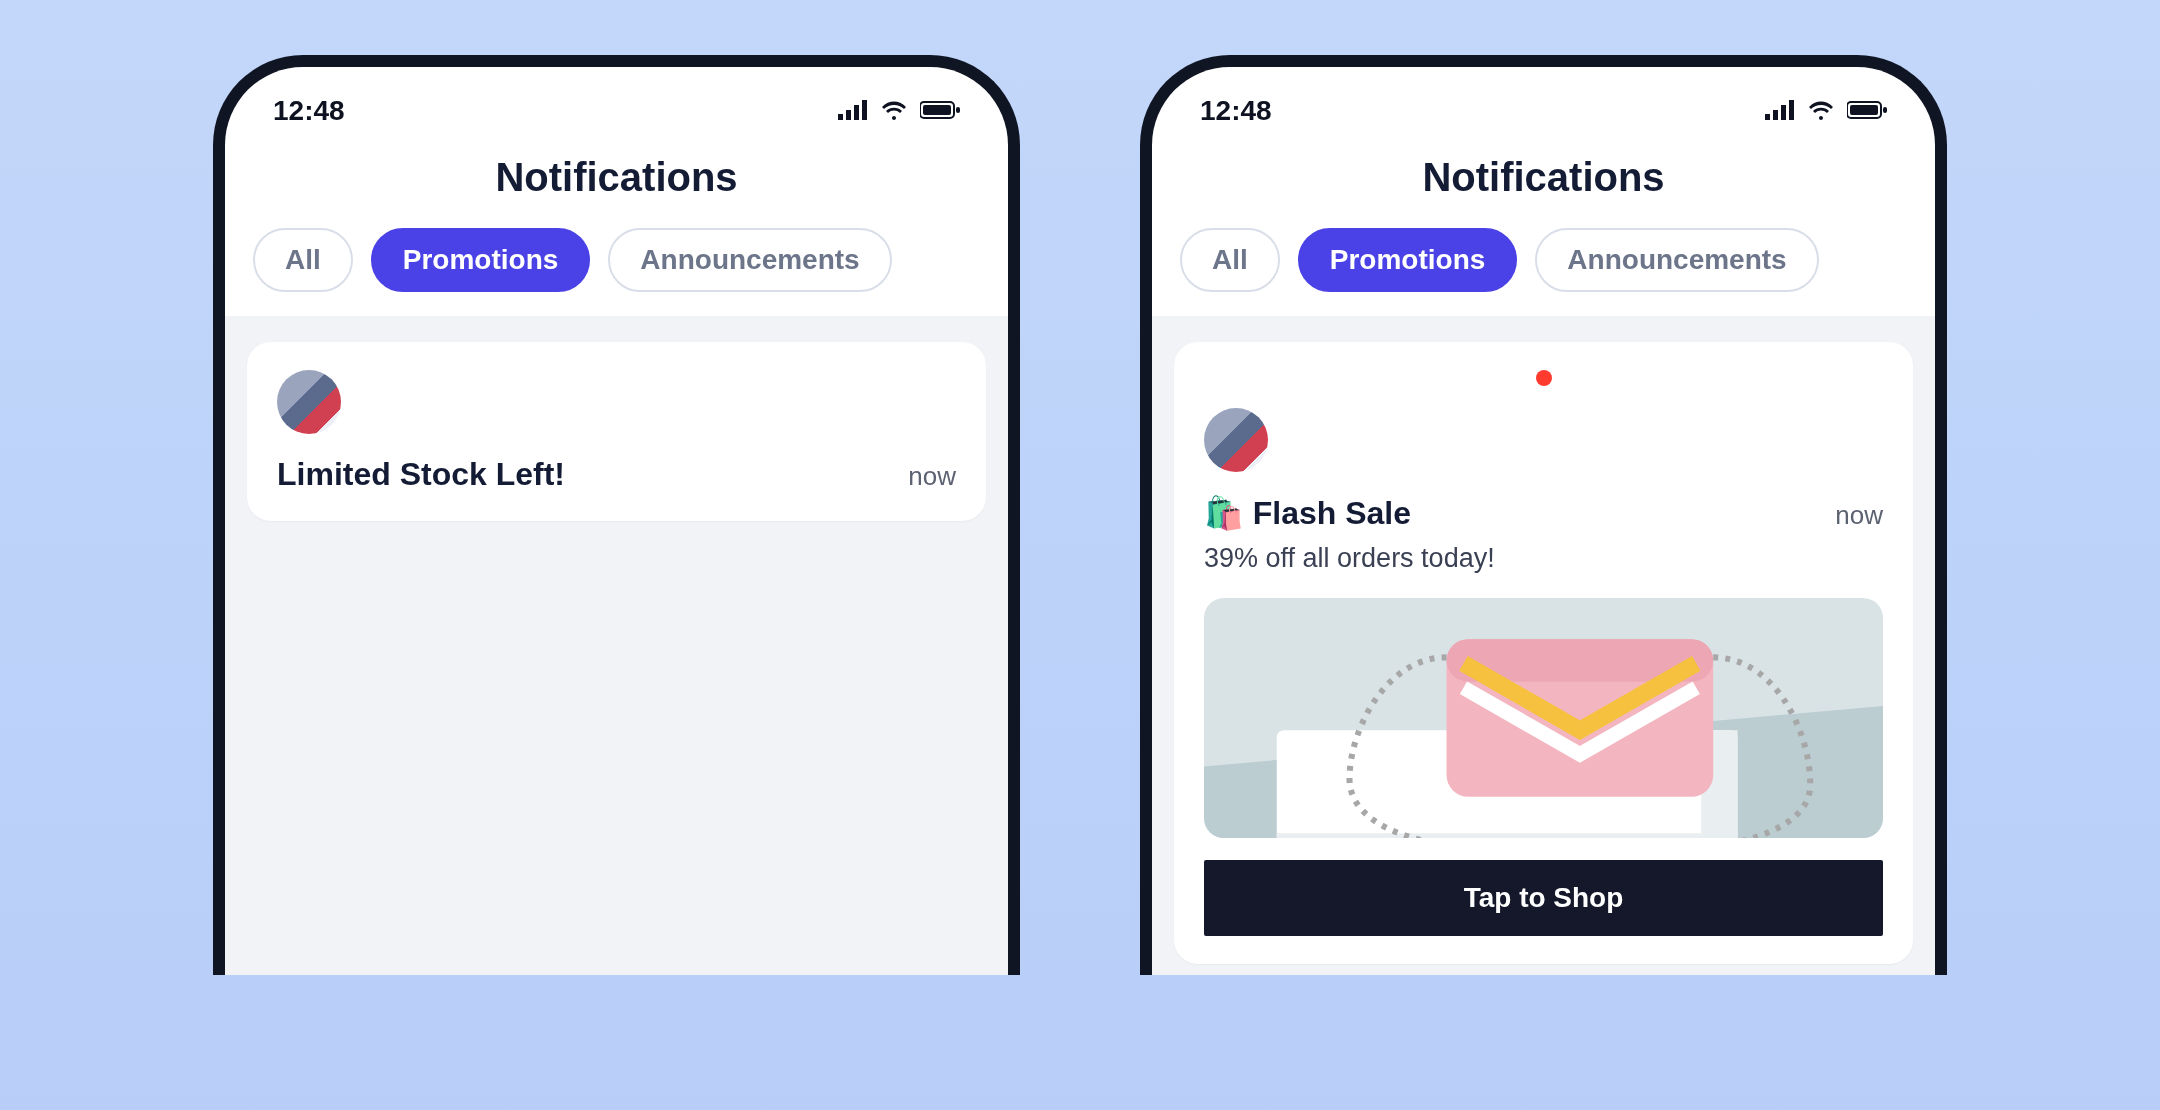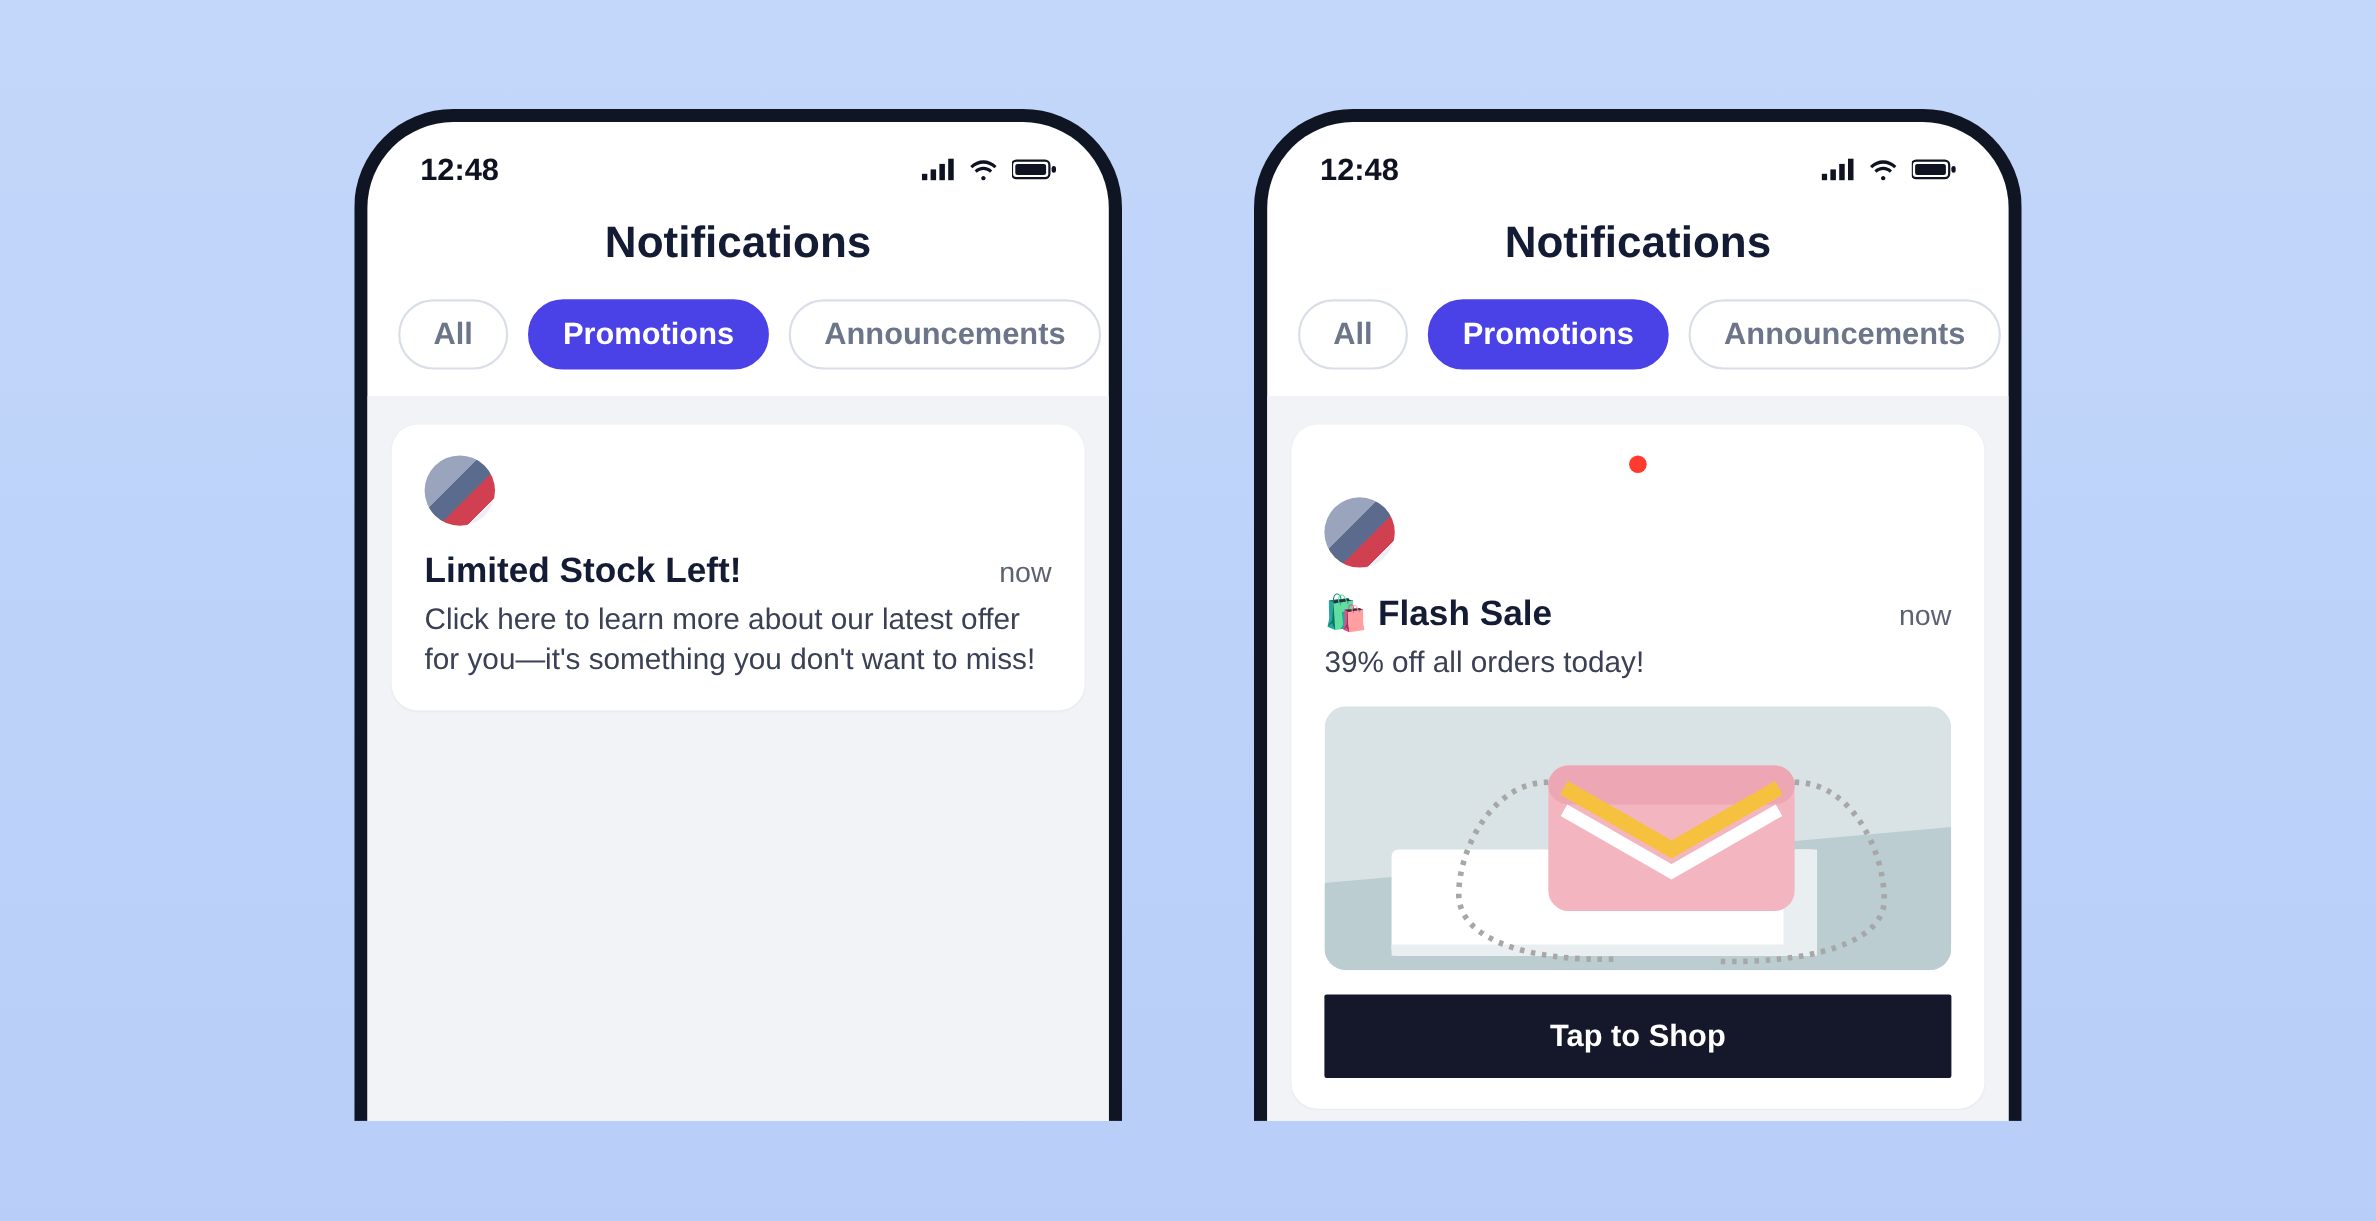--- a/index.html
+++ b/index.html
@@ -33,29 +33,28 @@
     padding: 18px 44px 18px 24px;
     margin-bottom: 40px;
     box-shadow: 0 4px 10px rgba(0,0,0,.06);
   }
   .pill .check {
     width: 36px; height: 36px; border-radius: 50%;
     background: #ffffff; display: flex; align-items: center; justify-content: center;
   }
 
   .phone {
-    width: 698px;
+    width: 807px;
     height: 920px;
     background: #ffffff;
     border: 12px solid #101524;
     border-bottom: none;
     border-radius: 90px 90px 0 0;
     overflow: hidden;
     position: relative;
-    margin-top: 44px;
   }
 
   .statusbar {
     display: flex; justify-content: space-between; align-items: center;
     padding: 28px 48px 10px 48px;
     font-weight: 700; font-size: 28px; color: #0e1221;
   }
   .status-right { display: flex; align-items: center; gap: 12px; }
 
   .title {
@@ -175,21 +174,20 @@
         <div class="tab">Announcements</div>
       </div>
       <div class="feed">
         <div class="card">
           <div class="avatar"></div>
           <div class="cardbody">
             <div class="cardhead">
               <span class="cardtitle">Limited Stock Left!</span>
               <span class="cardtime">now</span>
             </div>
-            <div class="cardtext">Click here to learn more about our latest offer for you—it's something you don't want to miss!</div>
           </div>
         </div>
       </div>
     </div>
   </div>
 
   <div class="col">
 
     <div class="phone">
       <div class="statusbar">

